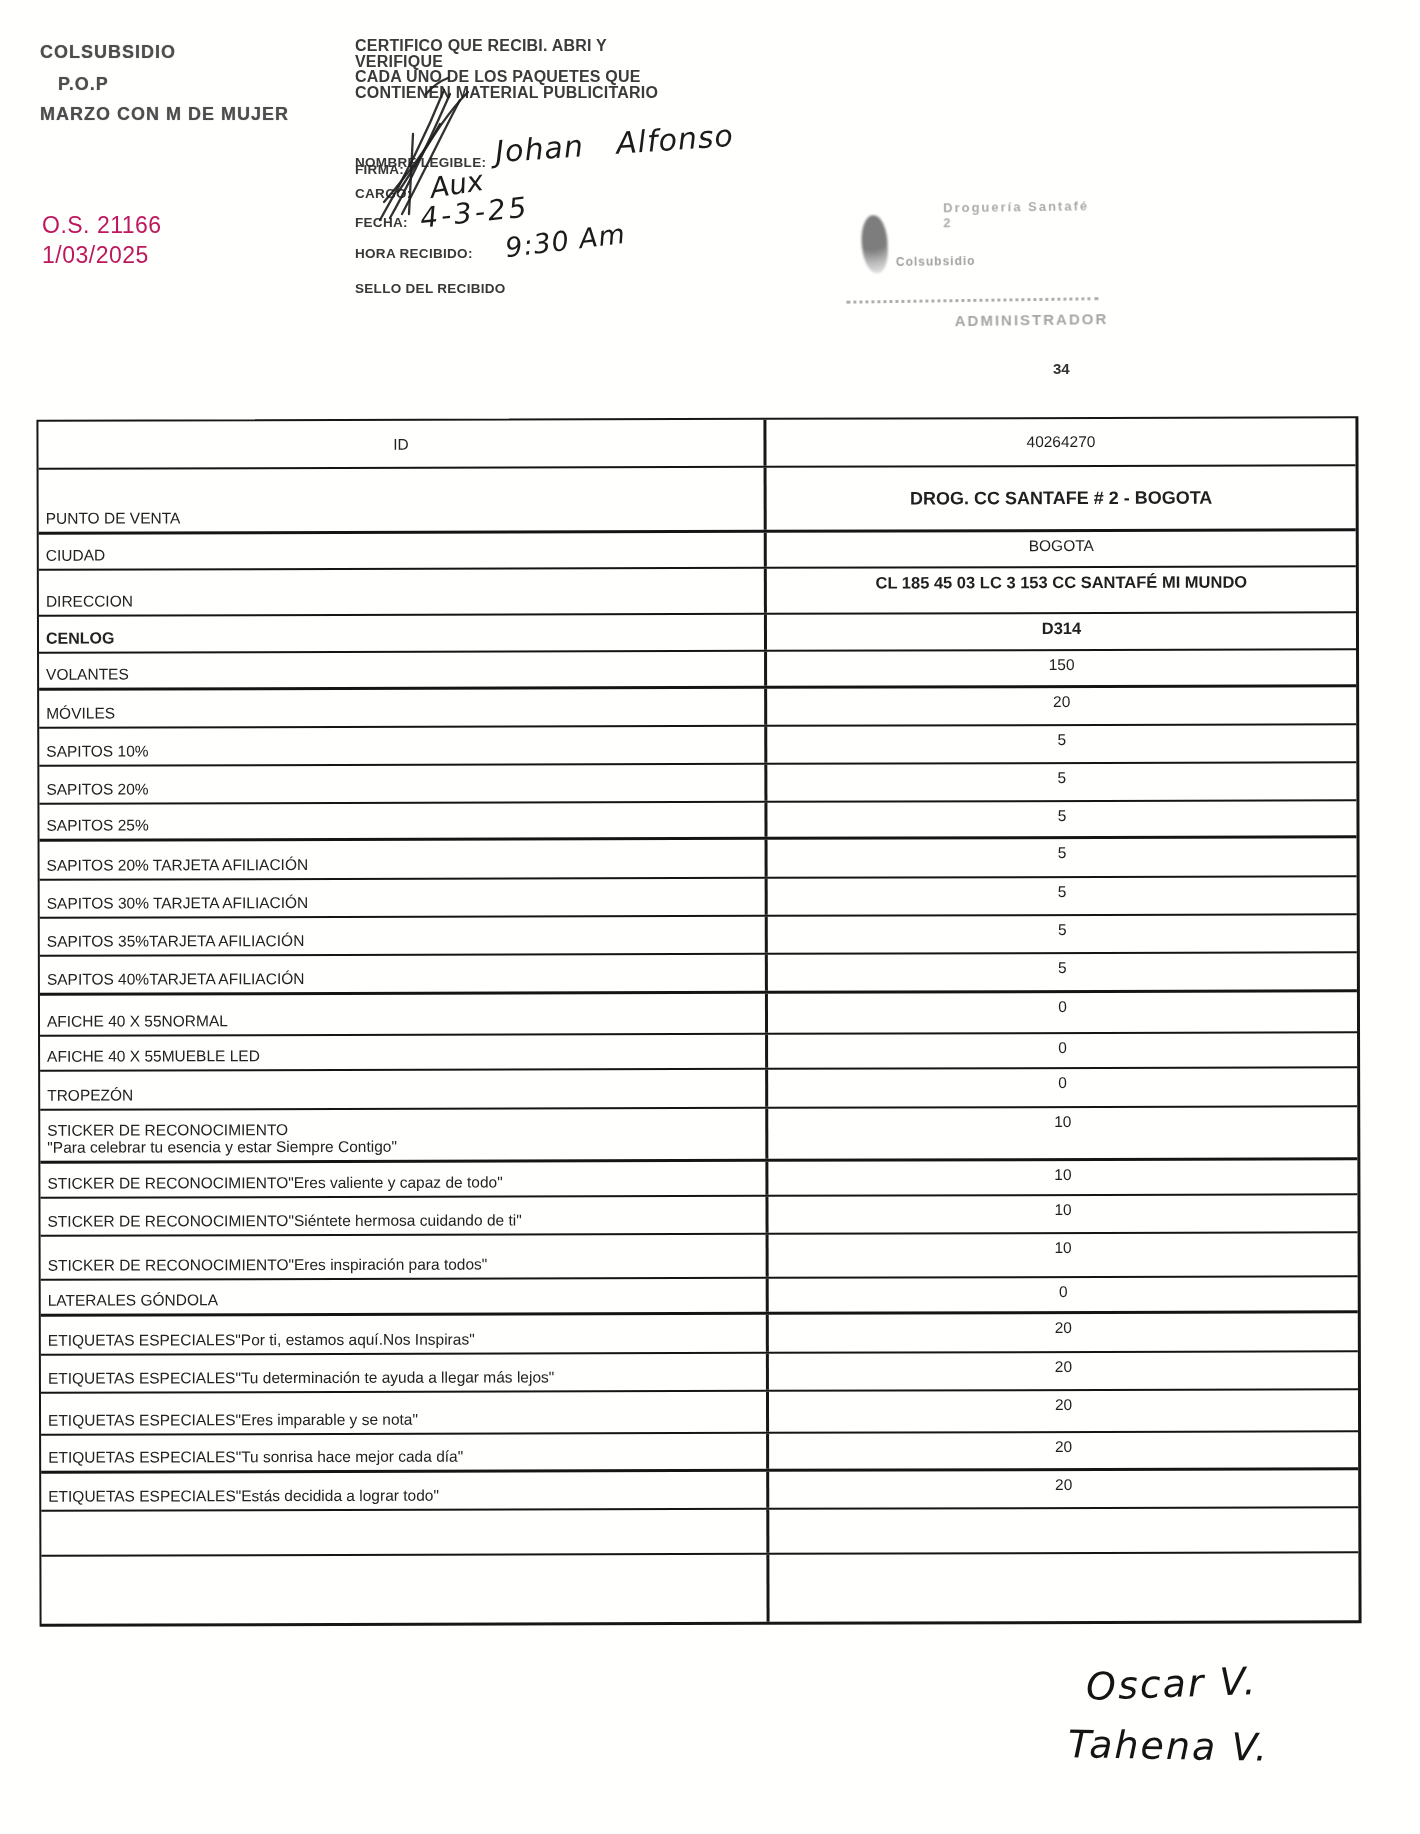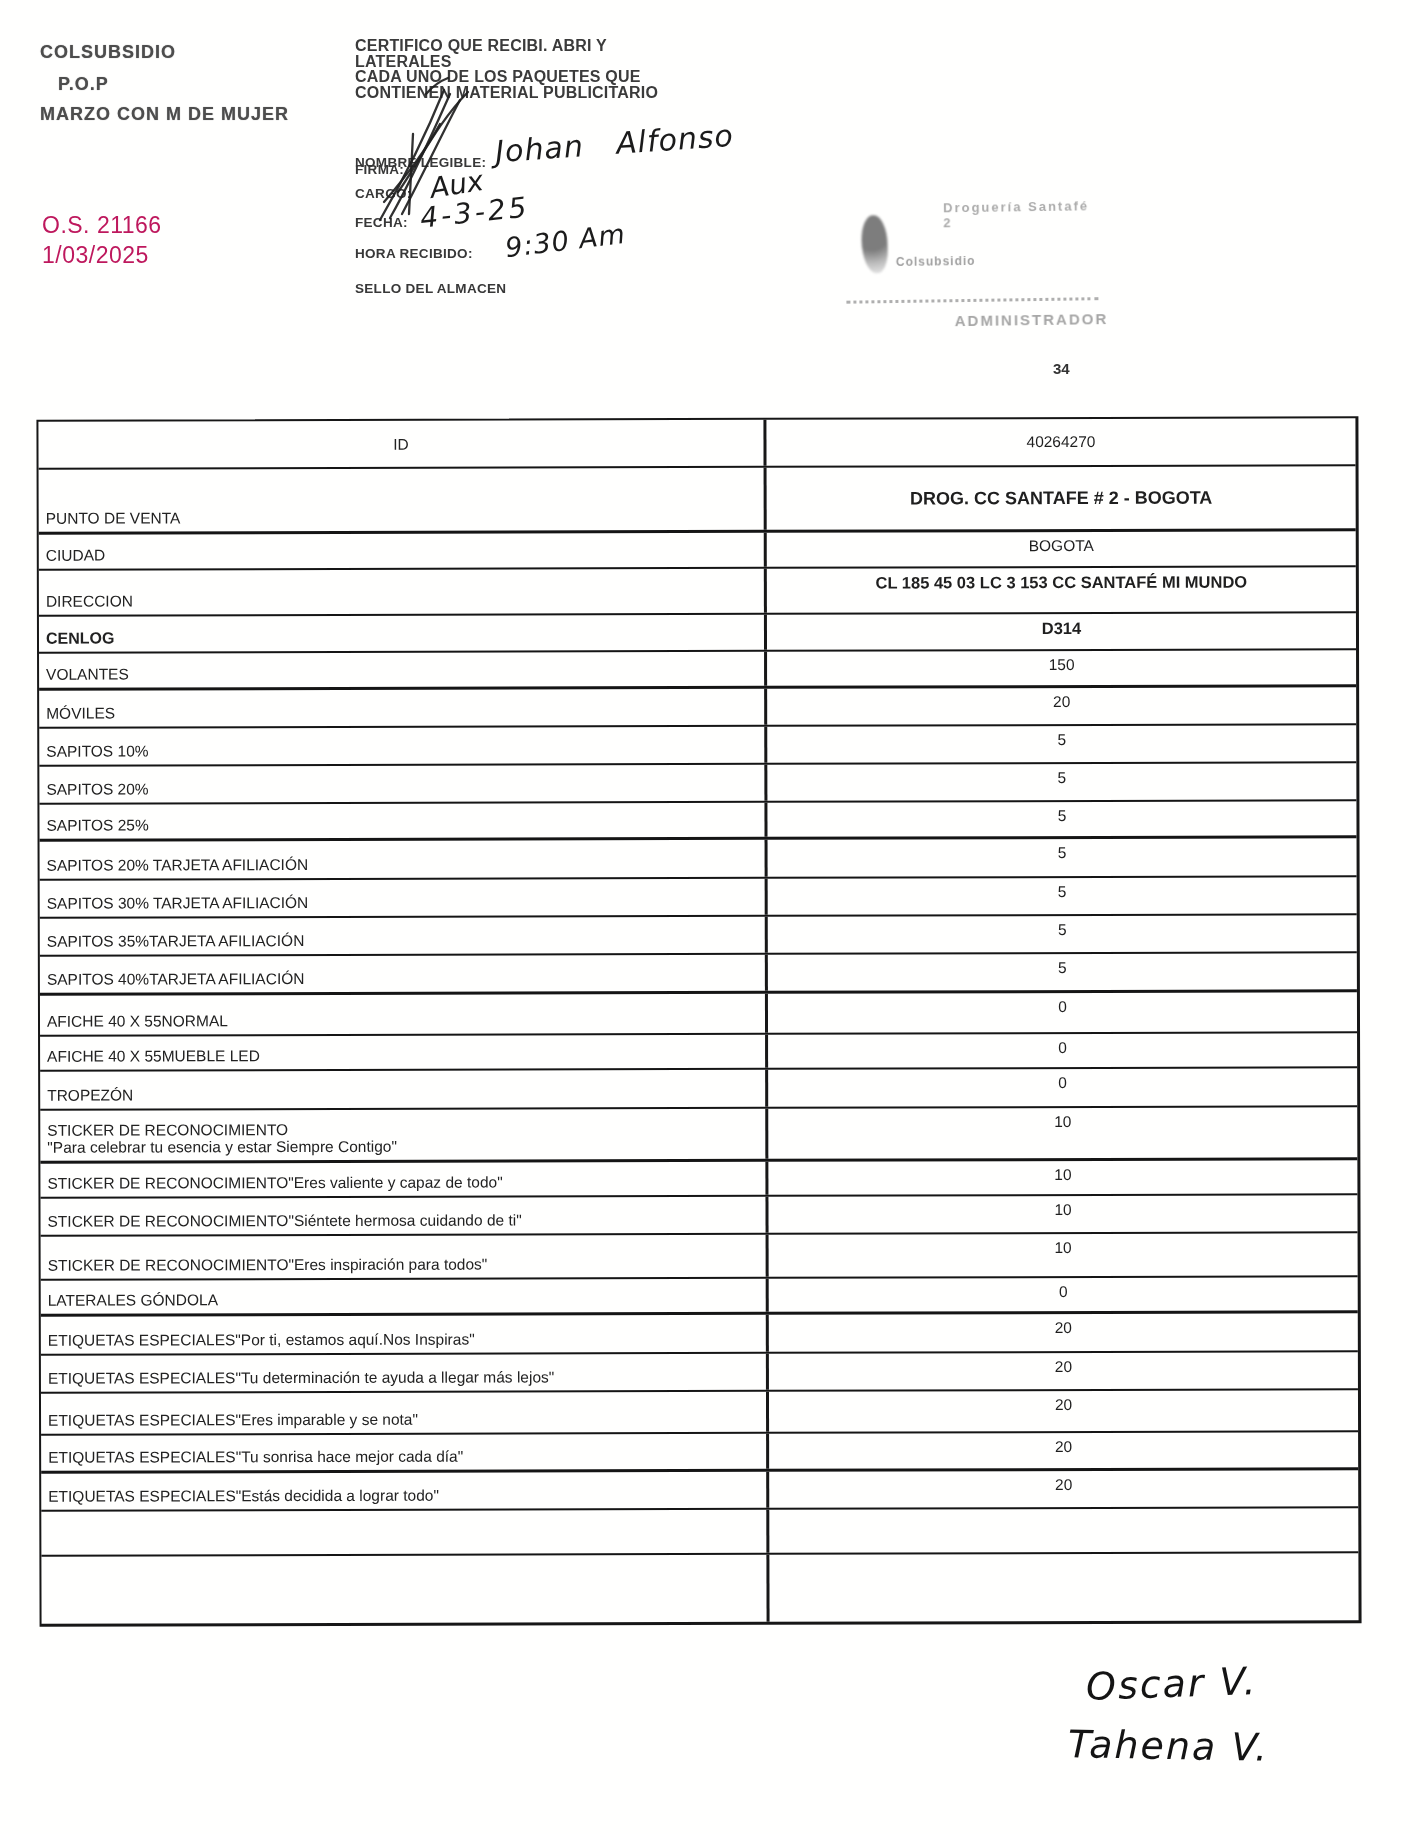--- a/index.html
+++ b/index.html
@@ -69,31 +69,31 @@
 <div class="page">
 
   <div class="abs copyhead" style="left:40px;top:42px;">COLSUBSIDIO</div>
   <div class="abs copyhead" style="left:58px;top:74px;">P.O.P</div>
   <div class="abs copyhead" style="left:40px;top:104px;">MARZO CON M DE MUJER</div>
   <div class="abs osline" style="left:42px;top:212px;">O.S. 21166</div>
   <div class="abs osline" style="left:42px;top:242px;">1/03/2025</div>
 
   <div class="abs cert" style="left:355px;top:38px;width:330px;">
     <div>CERTIFICO QUE RECIBI. ABRI Y</div>
-    <div>LATERALES</div>
+    <div>VERIFIQUE</div>
     <div>CADA UNO DE LOS PAQUETES QUE</div>
     <div>CONTIENEN MATERIAL PUBLICITARIO</div>
   </div>
 
   <div class="abs flabel" style="left:355px;top:122px;margin-top:40px;">FIRMA:</div>
   <div class="abs flabel" style="left:355px;top:155px;">NOMBRE LEGIBLE:</div>
   <div class="abs flabel" style="left:355px;top:186px;">CARGO:</div>
   <div class="abs flabel" style="left:355px;top:215px;">FECHA:</div>
   <div class="abs flabel" style="left:355px;top:246px;">HORA RECIBIDO:</div>
-  <div class="abs flabel" style="left:355px;top:281px;">SELLO DEL ALMACEN</div>
+  <div class="abs flabel" style="left:355px;top:281px;">SELLO DEL RECIBIDO</div>
 
   <svg class="abs hw-sig-svg" style="left:372px;top:72px;" width="130" height="150" viewBox="0 0 130 150">
     <path d="M8 148 C30 110, 55 60, 72 18"></path>
     <path d="M18 146 C40 108, 62 58, 78 22"></path>
     <path d="M30 142 C50 104, 70 62, 88 28"></path>
     <path d="M26 120 C46 92, 66 50, 96 20"></path>
     <path d="M12 130 C38 100, 58 70, 68 52"></path>
     <path d="M54 22 C60 15, 68 9, 76 6"></path>
     <path d="M41 62 L37 142"></path>
   </svg>

